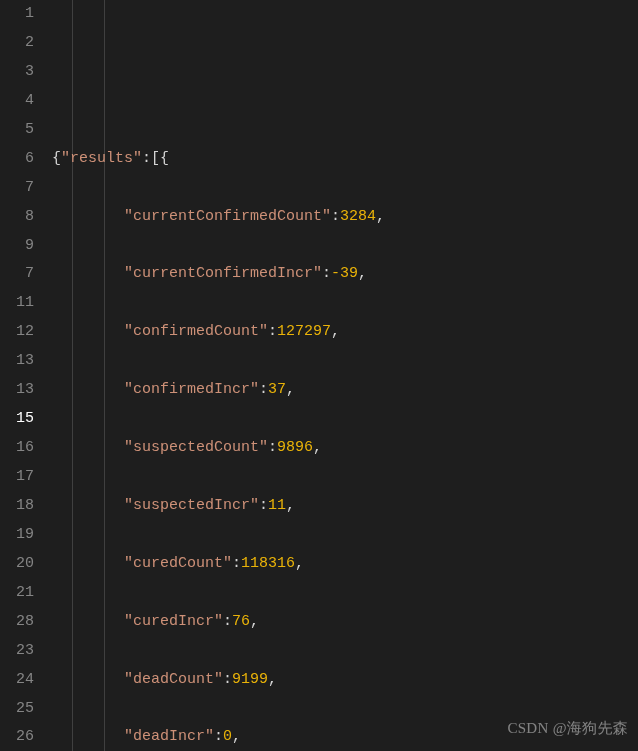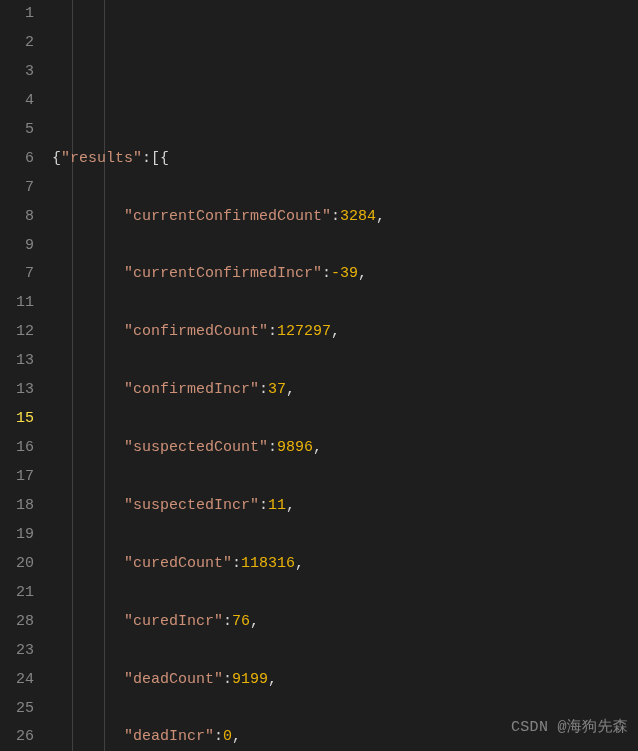--- a/index.html
+++ b/index.html
@@ -24,21 +24,21 @@
   text-align: right;
   color: #858585;
   user-select: none;
   padding-right: 18px;
   padding-top: 0;
 }
 .gutter .ln {
   display: block;
 }
 .gutter .ln.active {
-  color: #fde047;
+  color: #ffffff;
 }
 .code {
   flex: 1;
   position: relative;
   white-space: pre;
 }
 .code .line {
   display: block;
   position: relative;
 }
@@ -56,21 +56,21 @@
 
 .p   { color: #d4d4d4; }   
 .key { color: #ce9178; }   
 .num { color: #eab308; }
 
 .watermark {
   position: absolute;
   right: 10px;
   bottom: 8px;
   color: rgba(230,230,230,0.5);
-  font-family: Liberation Mono, monospace;
+  font-family: Liberation Serif, serif;
   font-size: 15px;
   pointer-events: none;
   letter-spacing: 0.3px;
 }
 </style>
 </head>
 <body>
 
 <div class="editor">
   <div class="gutter">

